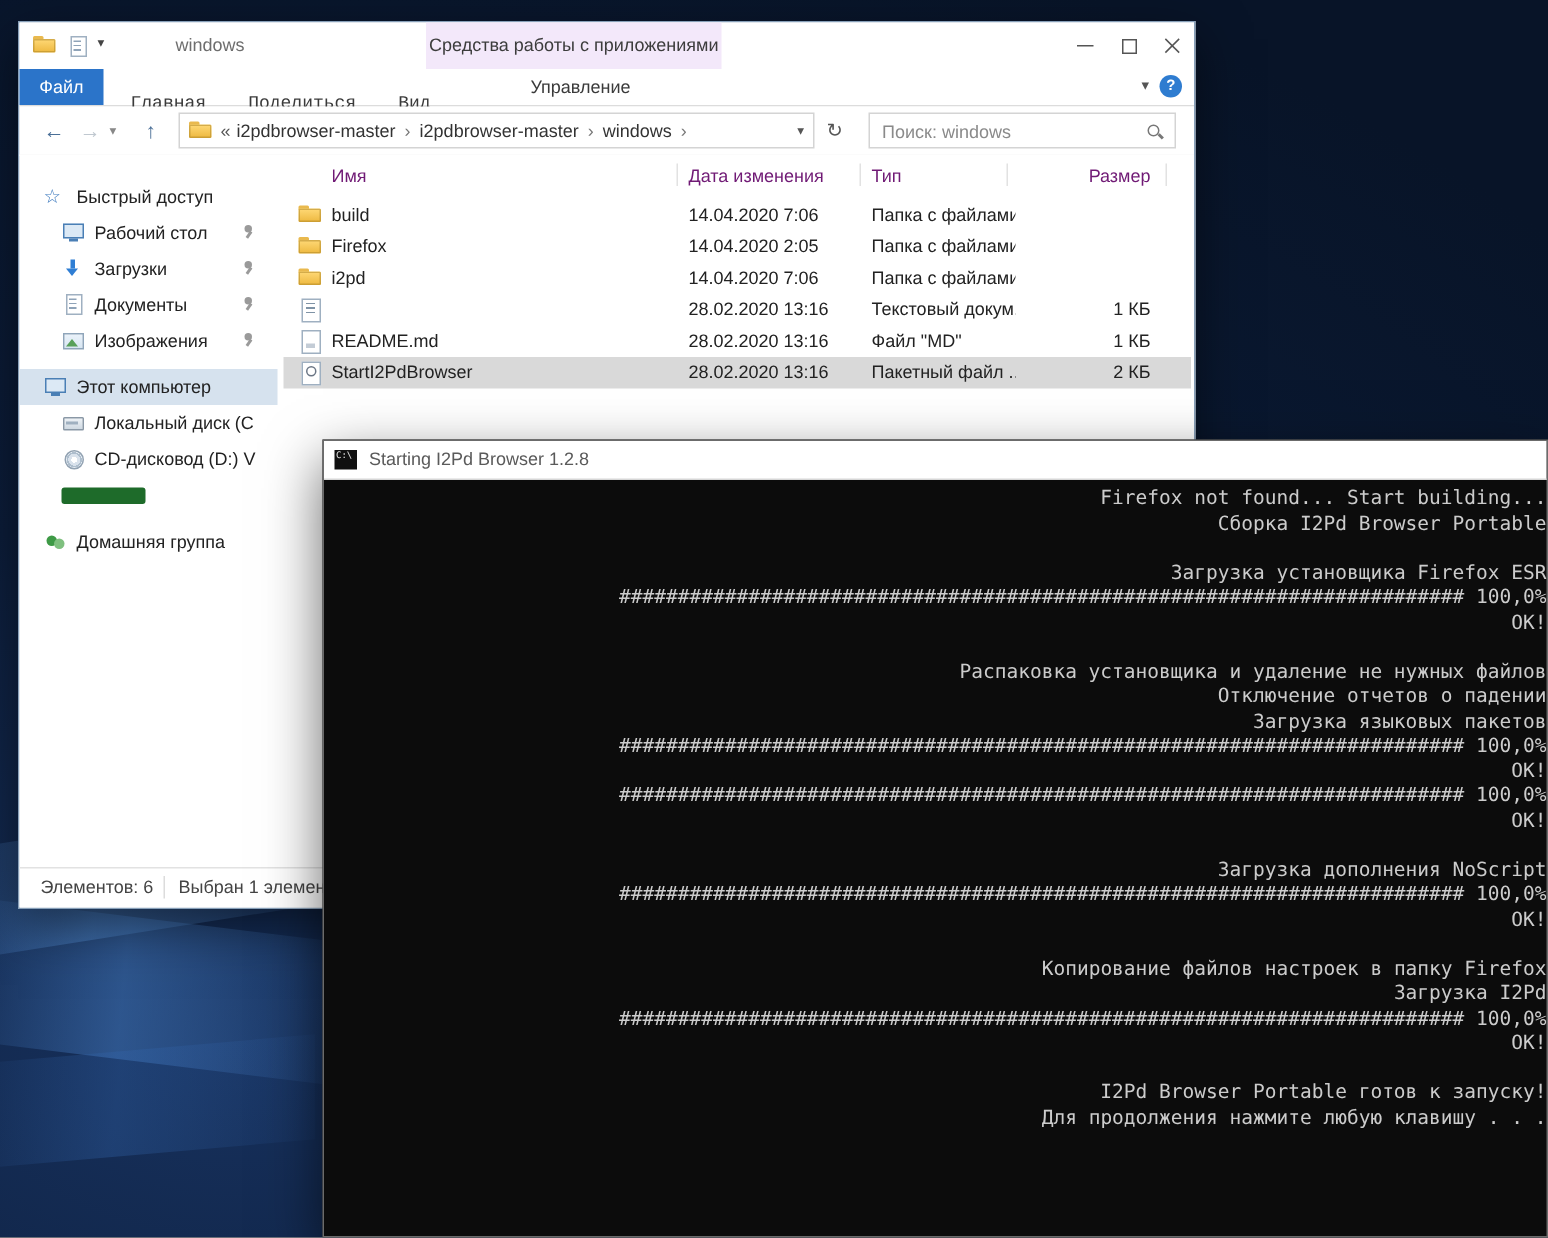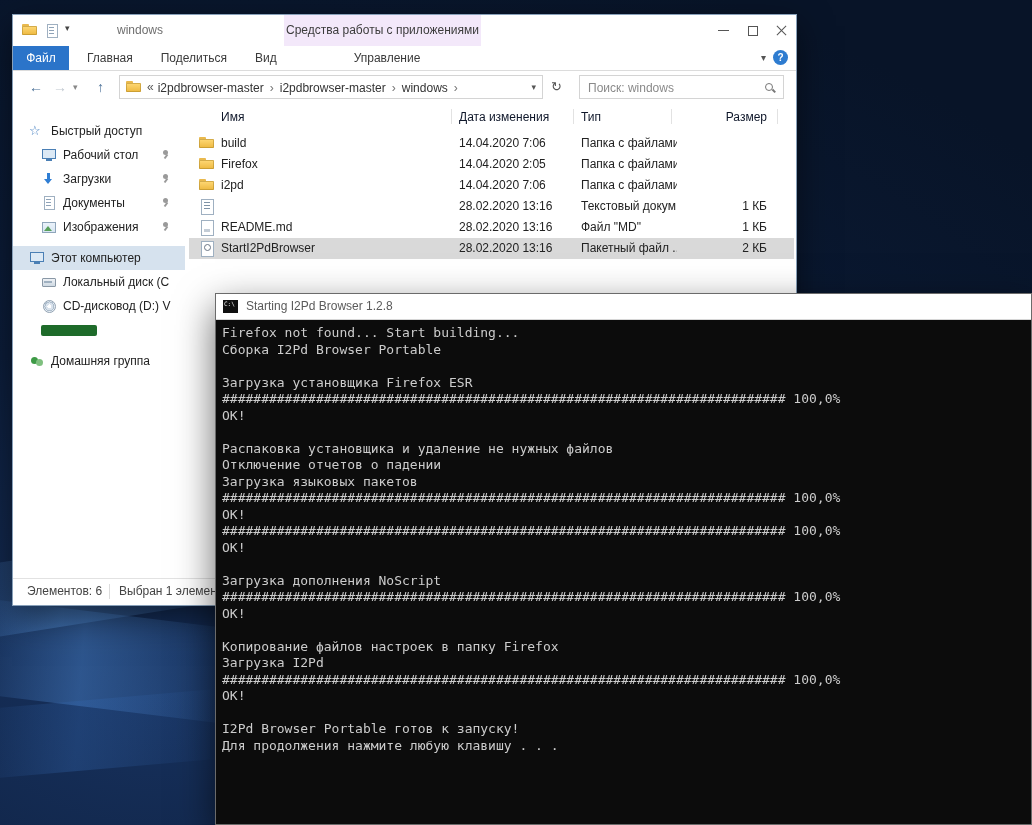--- a/index.html
+++ b/index.html
@@ -27,21 +27,21 @@
   .ctx-tab{left:271px;top:0;width:197px;height:31px;background:#f3e8fa;color:#3c3c3c;line-height:31px;text-align:center;font-size:12px;}
   .wbtn{top:0;width:29px;height:31px;}
   .btn-min{left:696px;}.btn-max{left:725px;}.btn-close{left:754px;}
   .glyph-min{position:absolute;left:9px;top:15px;width:11px;height:1px;background:#555;}
   .glyph-max{position:absolute;left:10px;top:11px;width:8px;height:8px;border:1px solid #555;}
   .glyph-close-a,.glyph-close-b{position:absolute;left:8px;top:15px;width:13px;height:1px;background:#555;}
   .glyph-close-a{transform:rotate(45deg);}.glyph-close-b{transform:rotate(-45deg);}
 
   .ribbon-row{position:relative;height:24px;background:#fff;border-bottom:1px solid #dcdcdc;}
   .file-tab{left:0;top:0;width:56px;height:24px;background:#2b74c9;color:#fff;text-align:center;line-height:24px;font-size:12px;}
-  .rtab-strip{left:60px;top:0;height:24px;}
+  .rtab-strip{left:60px;top:11px;height:24px;font-family:Liberation Mono, monospace;}
   .rtab{display:inline-block;margin:0 14px;line-height:24px;font-size:12px;color:#3a3a3a;}
   .manage-tab{left:332px;top:0;width:84px;text-align:center;line-height:24px;font-size:12px;color:#3a3a3a;}
   .ribbon-chev{right:30px;top:0;line-height:24px;font-size:10px;color:#555;}
   .help-badge{right:8px;top:4px;width:15px;height:15px;border-radius:50%;background:#2e7cd0;color:#fff;font-size:10px;line-height:15px;text-align:center;font-weight:bold;}
 
   .addr-row{position:relative;height:32px;background:#fff;border-bottom:1px solid #efefef;}
   .navbtn{top:0;line-height:32px;font-size:14px;}
   .btn-back{left:16px;color:#4a6f97;}
   .btn-fwd{left:40px;color:#c0c8d0;}
   .btn-recent{left:60px;font-size:9px;color:#888;}
@@ -82,21 +82,21 @@
   .nic-disk::after{content:"";position:absolute;left:3px;top:7px;width:8px;height:2px;background:#9fb0c0;}
   .nic-cd::before{content:"";position:absolute;left:2px;top:2px;width:11px;height:11px;border-radius:50%;background:radial-gradient(circle,#fff 0 2px,#d9e2ec 2px 4px,#aebecd 4px 5px,#e6edf4 5px);border:1px solid #92a2b2;}
   .nic-green-drive::before{content:"";position:absolute;left:0;top:3px;width:56px;height:11px;background:#1e6b2a;border-radius:2px;}
   .nic-homegroup::before{content:"";position:absolute;left:2px;top:4px;width:7px;height:7px;border-radius:50%;background:#3e9a46;}
   .nic-homegroup::after{content:"";position:absolute;left:7px;top:6px;width:7px;height:7px;border-radius:50%;background:#7fc07f;}
   .pin{position:absolute;right:14px;top:7px;width:10px;height:10px;}
   .pin::before{content:"";position:absolute;left:2px;top:0;width:5px;height:5px;background:#9a9a9a;border-radius:50%;}
   .pin::after{content:"";position:absolute;left:4px;top:4px;width:2px;height:5px;background:#9a9a9a;transform:rotate(35deg);}
 
   
-  .col-headers{left:176px;top:3px;width:605px;height:22px;font-size:12px;color:#0f172a;}
+  .col-headers{left:176px;top:3px;width:605px;height:22px;font-size:12px;color:#701a75;}
   .hc{position:absolute;top:0;line-height:22px;white-space:nowrap;}
   .h-name{left:32px;}.h-date{left:270px;}.h-type{left:392px;}.h-size{left:490px;width:88px;text-align:right;}
   .colsep{position:absolute;top:3px;width:1px;height:15px;background:#e2e2e2;}
   .file-list{left:176px;top:30px;width:605px;}
   .frow{position:relative;height:21px;line-height:21px;font-size:12px;color:#222;}
   .frow.selected{background:#d9d9d9;}
   .fic{position:absolute;left:10px;top:3px;width:16px;height:15px;}
   .fic-folder::before{content:"";position:absolute;left:0;top:1px;width:7px;height:3px;background:#e9b94e;border-radius:1px 1px 0 0;}
   .fic-folder::after{content:"";position:absolute;left:0;top:3px;width:15px;height:9px;background:linear-gradient(#ffd977,#edb83f);border-radius:1px;box-shadow:inset 0 0 0 1px rgba(176,136,40,.55);}
   .page-bg::after{content:"";position:absolute;left:2px;top:0;width:11px;height:14px;background:#fff;border:1px solid #9fb0c1;}
@@ -113,21 +113,21 @@
   .st-count{left:14px;line-height:25px;}
   .st-div{left:96px;top:5px;width:1px;height:15px;background:#dcdcdc;}
   .st-sel{left:106px;line-height:25px;}
 
   
   #console{left:215px;top:293px;width:817px;height:532px;background:#0c0c0c;border:1px solid #6b6b6b;box-shadow:0 14px 36px rgba(0,0,0,.6);box-sizing:border-box;}
   .ctitle{position:relative;height:25px;background:#fff;border-bottom:1px solid #d6d6d6;}
   .cicon{left:7px;top:6px;width:15px;height:13px;background:#101010;color:#e8e8e8;font-family:"DejaVu Sans Mono",monospace;font-size:6px;line-height:8px;padding-left:1px;box-sizing:border-box;}
   .ctext{left:30px;top:0;line-height:25px;font-size:12px;color:#5a5a5a;white-space:nowrap;}
   .cbody{position:absolute;left:0;top:25px;right:0;bottom:0;padding:6px 0 0 6px;overflow:hidden;}
-  .cline{font-family:"DejaVu Sans Mono",monospace;font-size:13px;line-height:16.5px;color:#cccccc;white-space:pre;}
+  .cline{font-family:"DejaVu Sans Mono",monospace;font-size:13px;line-height:16.5px;color:#cccccc;white-space:pre;text-align:right;}
 </style>
 </head>
 <body>
 
 <div id="screen">
   <div class="beam beam-a"></div>
   <div class="beam beam-b"></div>
   <div class="beam beam-c"></div>
 
   <div id="explorer" class="abs">

